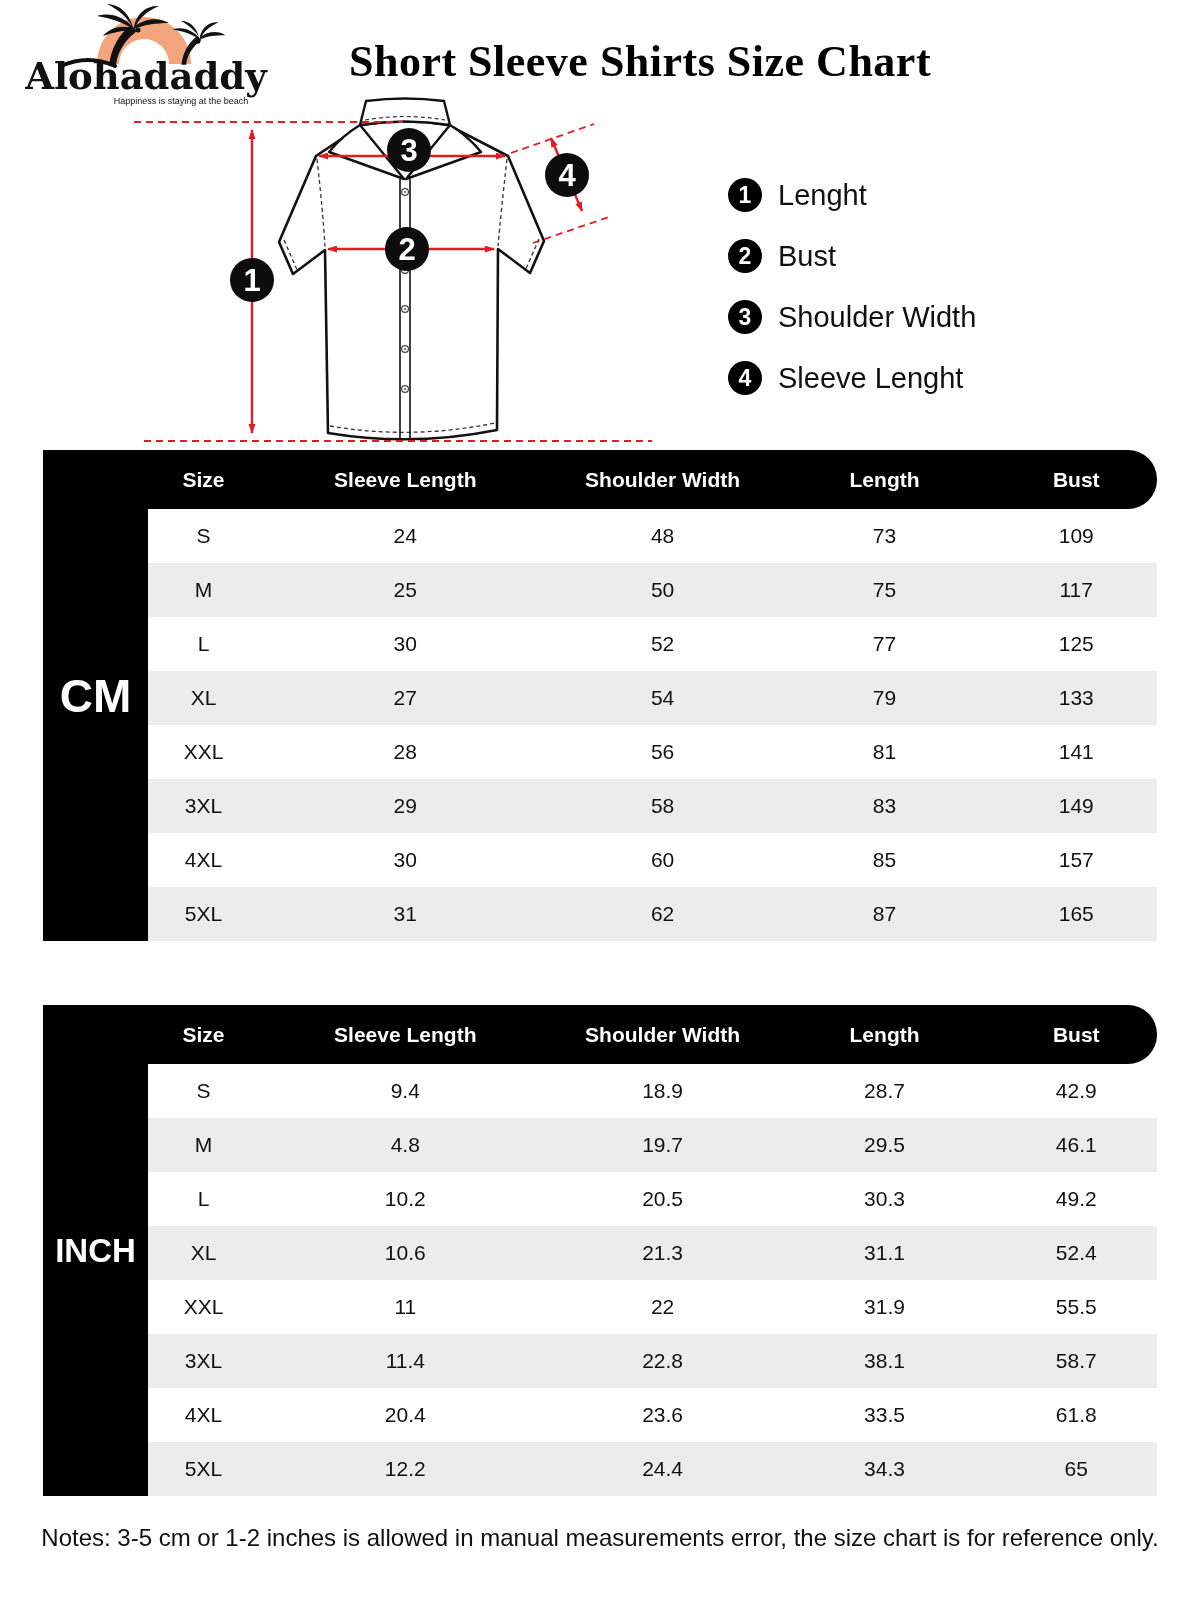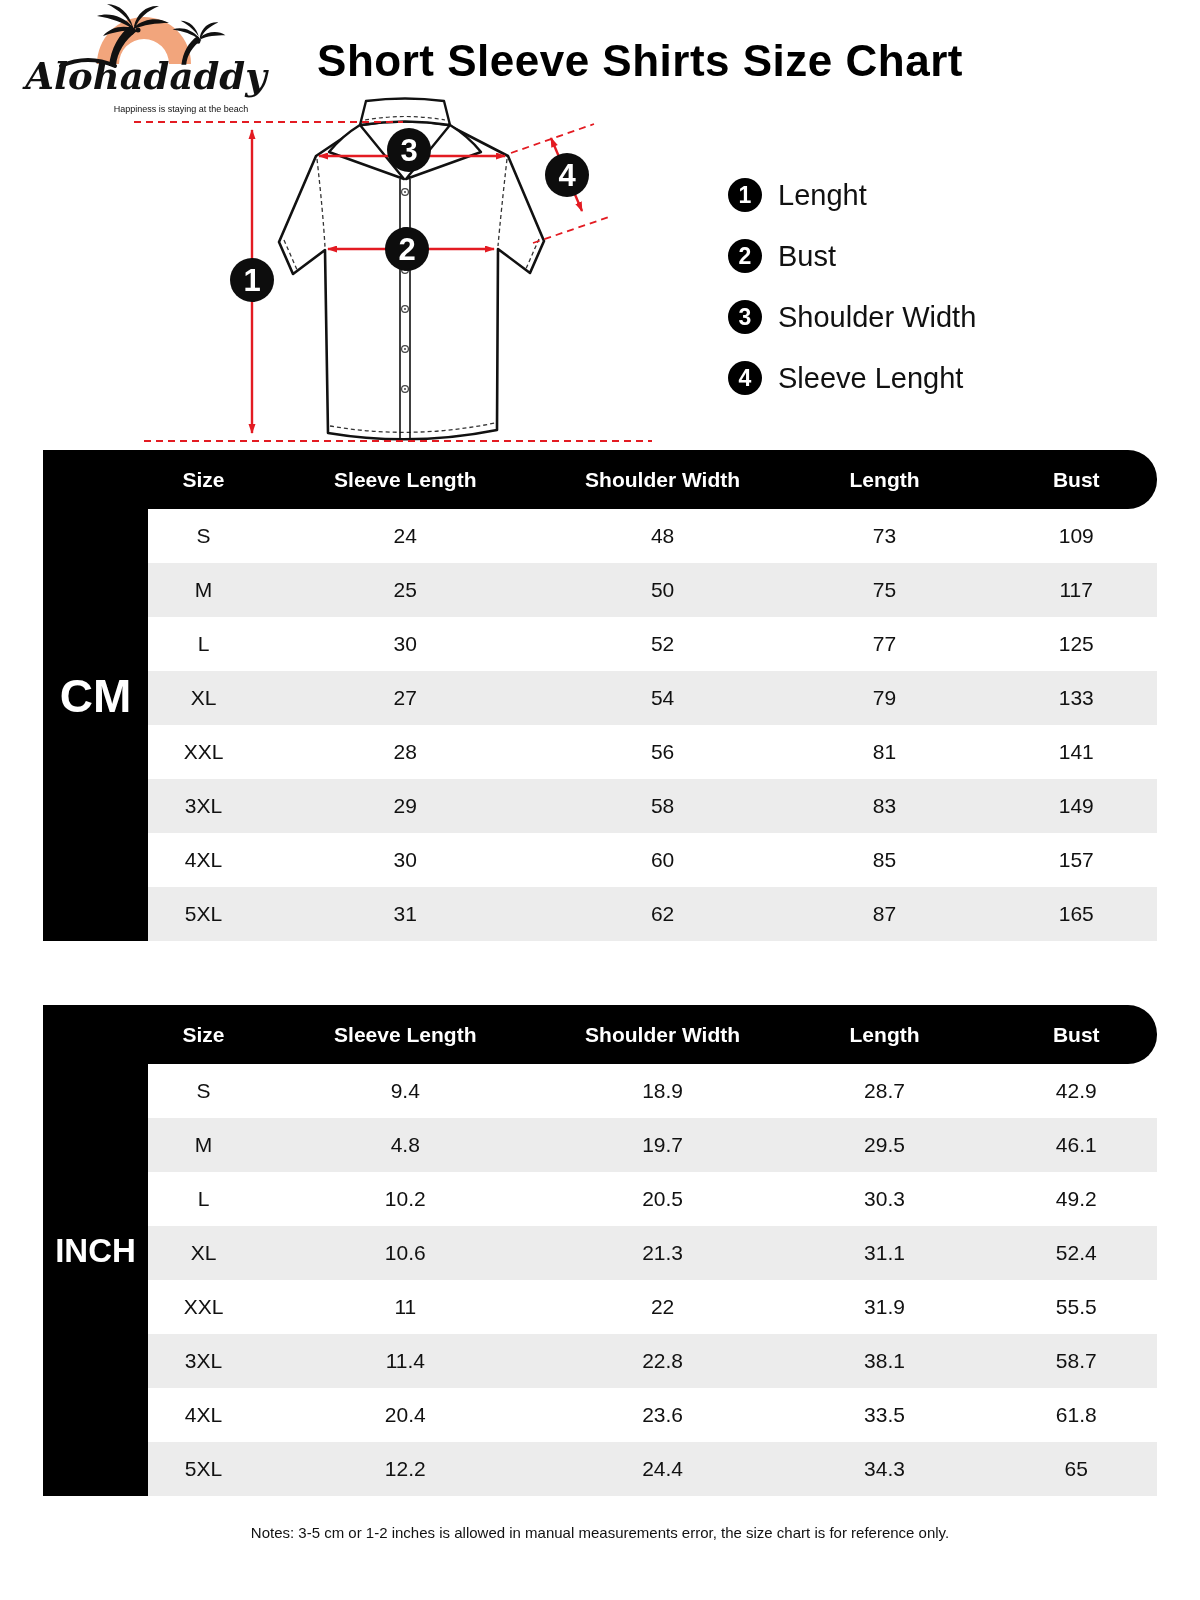--- a/index.html
+++ b/index.html
@@ -6,28 +6,29 @@
   body{
     width:1200px;height:1600px;background:#ffffff;
     font-family:"Liberation Sans",sans-serif;color:#111;
     position:relative;overflow:hidden;
   }
   
   .hdr{position:relative;height:92px;}
   .logo{position:absolute;left:18px;top:4px;width:256px;text-align:center;}
   .logo svg{display:block;margin:0 auto;}
   .logo-name{
-    font-family:"DejaVu Serif",serif;font-style:italic;font-weight:bold;
+    font-family:"DejaVu Serif",serif;font-weight:bold;
     font-size:37px;line-height:1;margin-top:-12px;color:#111;
   }
-  .logo-tagline{font-size:9px;color:#111;margin-top:9px;padding-left:70px;}
+  .logo-tagline{font-size:9px;color:#111;margin-top:1px;padding-left:70px;}
   .page-title{
     position:absolute;left:80px;right:0;top:36px;margin:0;
     text-align:center;font-size:44px;font-weight:bold;color:#000;
     letter-spacing:0.5px;
+    font-family:Liberation Serif, serif;
   }
   
   .diagram{position:relative;height:358px;}
   .shirt-svg{position:absolute;left:120px;top:0;}
   .legend{position:absolute;left:728px;top:82px;}
   .legend-item{display:flex;align-items:center;height:42px;margin-bottom:19px;font-size:29px;color:#111;}
   .legend-num{
     width:34px;height:34px;border-radius:50%;background:#000;color:#fff;
     display:flex;align-items:center;justify-content:center;
     font-size:23px;font-weight:bold;margin-right:16px;flex:0 0 34px;
@@ -48,21 +49,21 @@
     border-radius:0 29px 29px 0;padding-left:105px;box-sizing:border-box;
     position:relative;z-index:1;
   }
   .hcell{color:#fff;font-weight:bold;font-size:21px;text-align:center;}
   .t-rows{margin-left:105px;}
   .t-row{display:flex;align-items:center;height:54px;font-size:21px;background:#fff;}
   .t-row:nth-child(even){background:#ececec;}
   .cell{text-align:center;}
   .c0{width:11%;} .c1{width:29%;} .c2{width:22%;} .c3{width:22%;} .c4{width:16%;}
   
-  .notes{text-align:center;font-size:15px;margin-top:28px;color:#111;}
+  .notes{text-align:center;font-size:24px;margin-top:28px;color:#111;}
 </style>
 </head>
 <body>
 
 <div class="page">
 
   <div class="hdr">
     <div class="logo">
       <svg width="230" height="66" viewBox="0 0 230 66">
 

